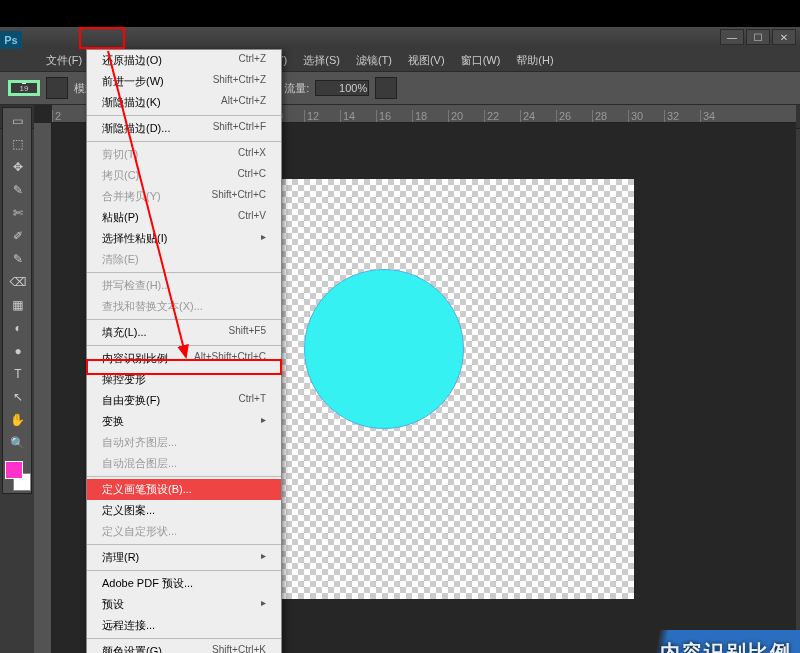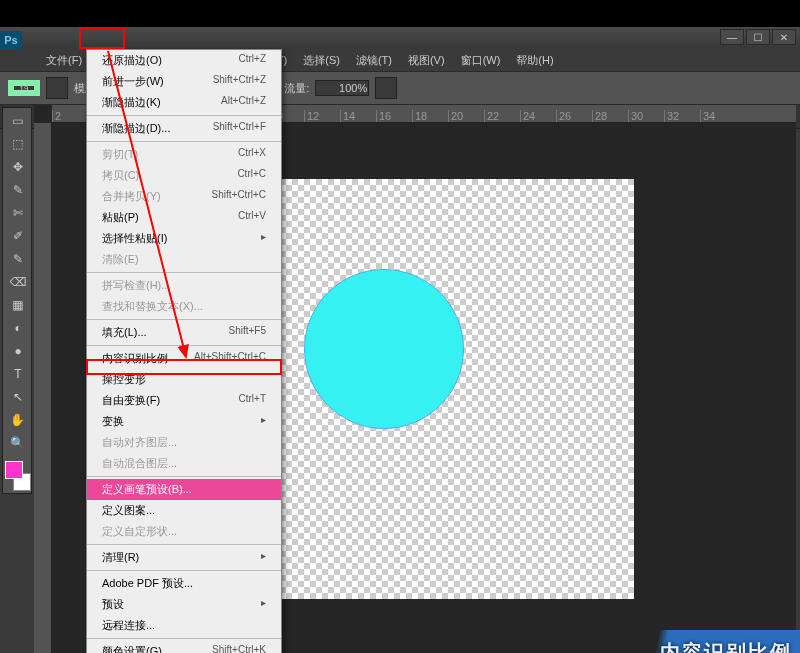--- a/index.html
+++ b/index.html
@@ -12,21 +12,21 @@
 .window-btns { position:absolute; right:4px; top:2px; display:flex; gap:2px; }
 .win-btn { width:24px; height:16px; background:#4a4a4a; color:#ccc; display:flex; align-items:center; justify-content:center; font-size:10px; border:1px solid #2a2a2a; cursor:default; }
 
 
 .menubar { height:22px; background:#3a3a3a; display:flex; align-items:center; padding-left:38px; color:#ccc; }
 .menu-item { padding:3px 8px; cursor:default; }
 .menu-item.active { background:#5d5d5d; }
 
 
 .optbar { height:34px; background:#535353; border-top:1px solid #2a2a2a; border-bottom:1px solid #2a2a2a; display:flex; align-items:center; padding-left:8px; color:#ccc; gap:6px; }
-.brush-prev { width:32px; height:16px; background:#3a3a3a; border:6px solid #86efac; display:flex; flex-direction:column; align-items:center; justify-content:center; }
+.brush-prev { width:32px; height:16px; background:#3a3a3a; border:3px solid #86efac; display:flex; flex-direction:column; align-items:center; justify-content:center; }
 .brush-dot { width:4px; height:4px; background:#fff; }
 .brush-num { font-size:8px; color:#ccc; }
 .opt-icon { width:22px; height:22px; background:#3a3a3a; border:1px solid #222; }
 .opt-sel { background:#3a3a3a; border:1px solid #222; padding:1px 4px; color:#ccc; }
 .opt-input { width:54px; background:#3a3a3a; border:1px solid #222; color:#ccc; padding:1px; text-align:right; }
 
 
 .tabbar { height:24px; background:#333; border-bottom:1px solid #222; display:flex; align-items:center; padding-left:44px; }
 .doctab { background:#535353; padding:3px 10px; color:#ccc; border-right:1px solid #222; }
 
@@ -50,21 +50,21 @@
   background-size:12px 12px;
   background-position:0 0,6px 6px;
   background-color:#fff;
 }
 .circle { position:absolute; width:160px; height:160px; border-radius:50%; background:#35f1f1; left:90px; top:90px; border:1px solid #4eb0e8; }
 
 
 .dropdown { position:absolute; left:86px; top:22px; width:196px; background:#eeeeee; border:1px solid #888; box-shadow:2px 2px 6px rgba(0,0,0,0.5); z-index:100; }
 .dd-item { padding:3px 15px; display:flex; justify-content:space-between; color:#000; cursor:default; }
 .dd-item.disabled { color:#999; }
-.dd-item.hl { background:#ec4899; color:#fff; }
+.dd-item.hl { background:#ef4444; color:#fff; }
 .dd-sep { height:1px; background:#bbb; margin:2px 0; }
 .dd-sh { color:#555; font-size:10px; }
 .dd-item.hl .dd-sh { color:#fff; }
 
 
 .callout1 { position:absolute; left:79px; top:0; width:46px; height:22px; border:2px solid #ff0000; z-index:200; }
 .callout2 { position:absolute; left:86px; top:332px; width:196px; height:16px; border:2px solid #ff0000; z-index:200; }
 .arrow { position:absolute; z-index:150; pointer-events:none; }
 
 

